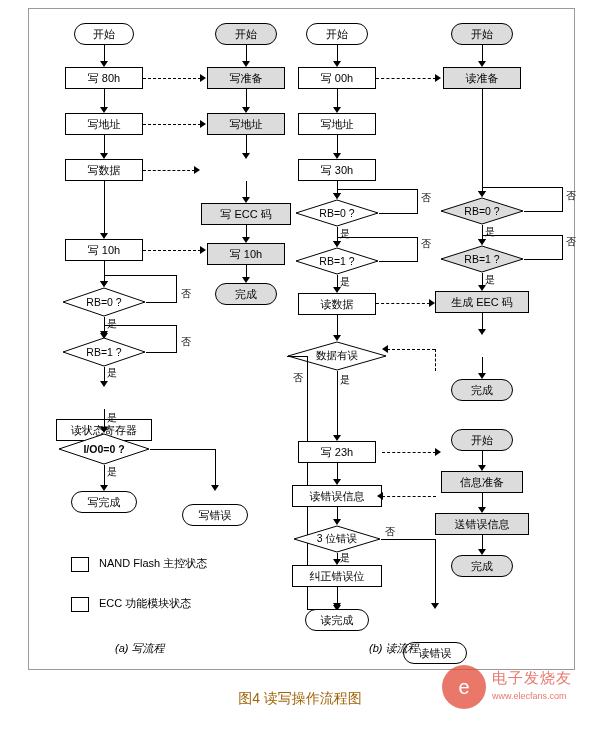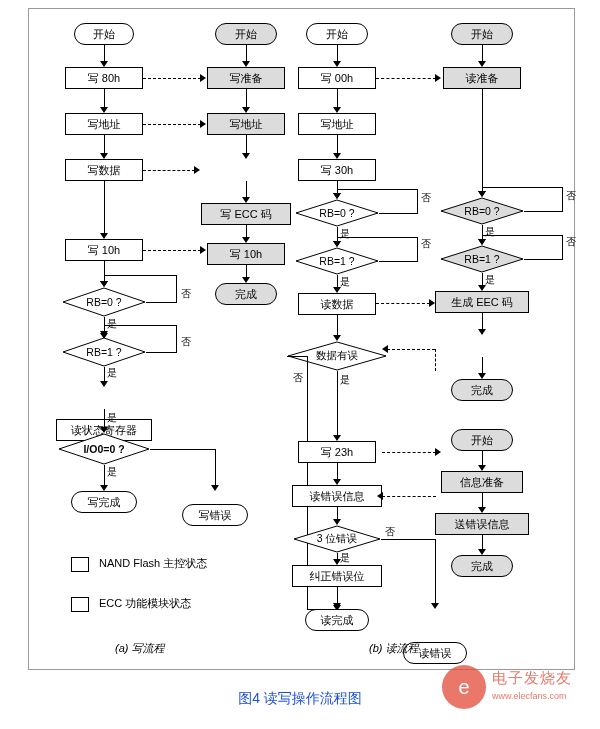--- a/index.html
+++ b/index.html
@@ -20,21 +20,21 @@
   .hl{height:1px;}
   .dash-h{position:absolute;height:0;border-top:1px dashed #000;}
   .dash-v{position:absolute;width:0;border-left:1px dashed #000;}
   .arrow-d{position:absolute;width:0;height:0;border-left:4px solid transparent;border-right:4px solid transparent;border-top:6px solid #000;}
   .arrow-r{position:absolute;width:0;height:0;border-top:4px solid transparent;border-bottom:4px solid transparent;border-left:6px solid #000;}
   .arrow-l{position:absolute;width:0;height:0;border-top:4px solid transparent;border-bottom:4px solid transparent;border-right:6px solid #000;}
   .edge-label{position:absolute;font-size:10px;color:#000;}
   .legend-box{position:absolute;width:16px;height:13px;border:1px solid #000;background:#fff;}
   .legend-text{position:absolute;font-size:11px;color:#000;}
   .caption{position:absolute;font-size:11px;color:#000;font-style:italic;}
-  #figcap{position:absolute;left:0;top:690px;width:600px;text-align:center;font-size:14px;color:#1d4ed8;}
+  #figcap{position:absolute;left:0;top:690px;width:600px;text-align:center;font-size:14px;color:#a16207;}
   #wm{position:absolute;right:8px;bottom:14px;width:150px;height:52px;opacity:.75;}
   #wm .wm-c{position:absolute;left:0;top:2px;width:44px;height:44px;border-radius:50%;background:#e24b3a;}
   #wm .wm-c span{position:absolute;left:0;top:0;width:44px;height:44px;display:flex;align-items:center;justify-content:center;color:#fff;font-size:20px;}
   #wm .wm-t{position:absolute;left:50px;top:6px;font-size:15px;color:#e24b3a;letter-spacing:1px;}
   #wm .wm-s{position:absolute;left:50px;top:28px;font-size:9px;color:#e24b3a;}
 </style>
 </head>
 <body>
 
 <div id="page">

